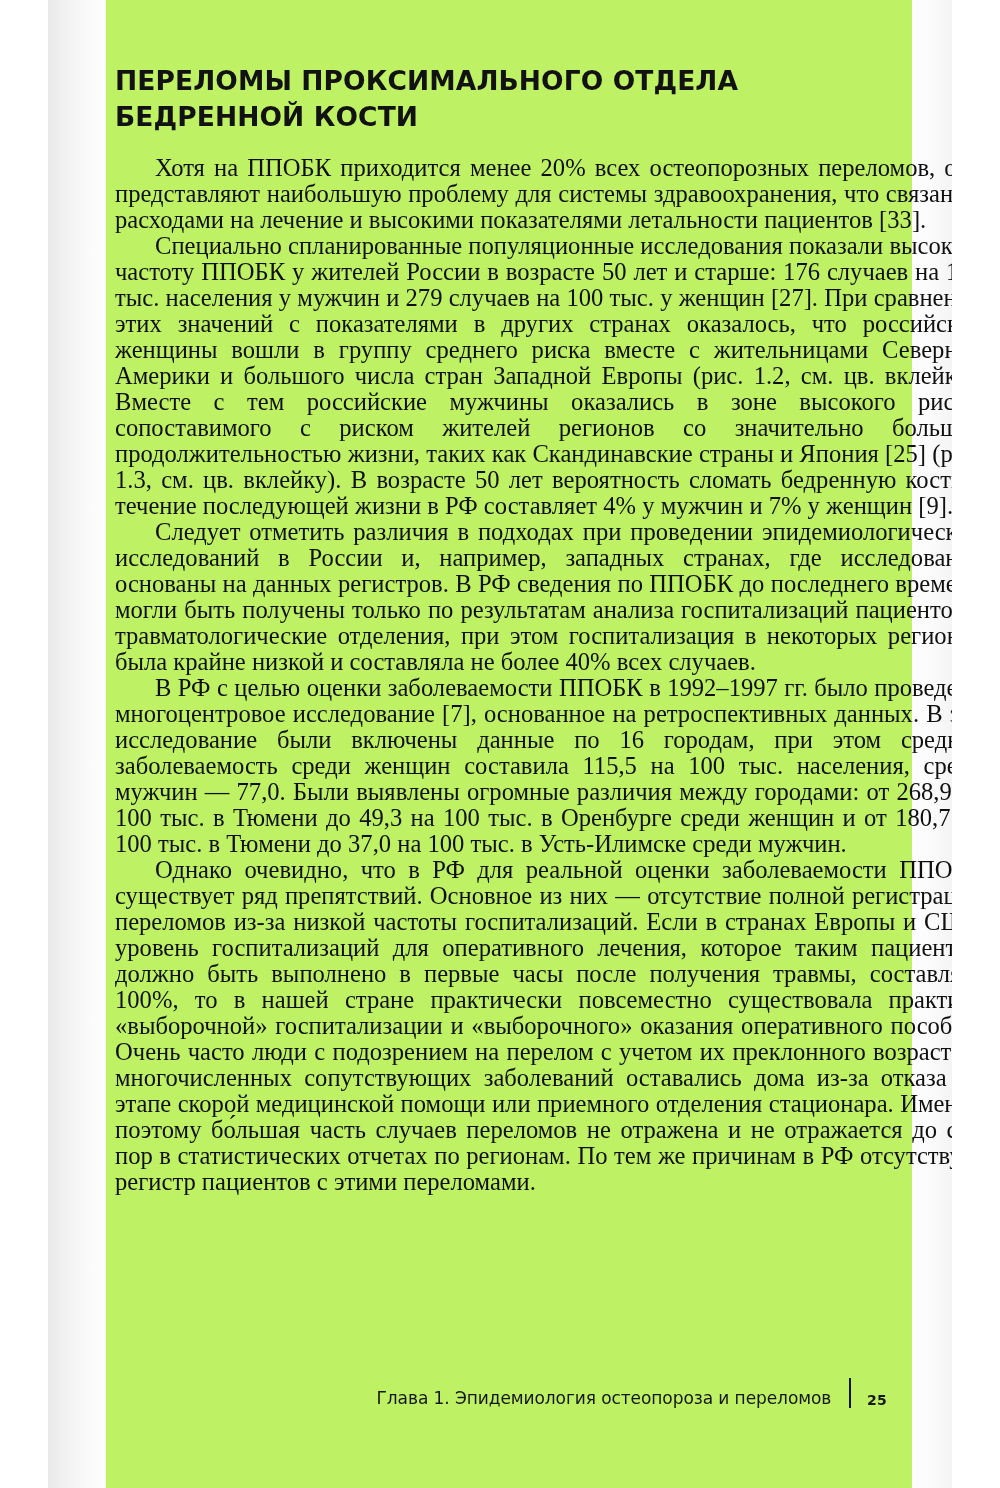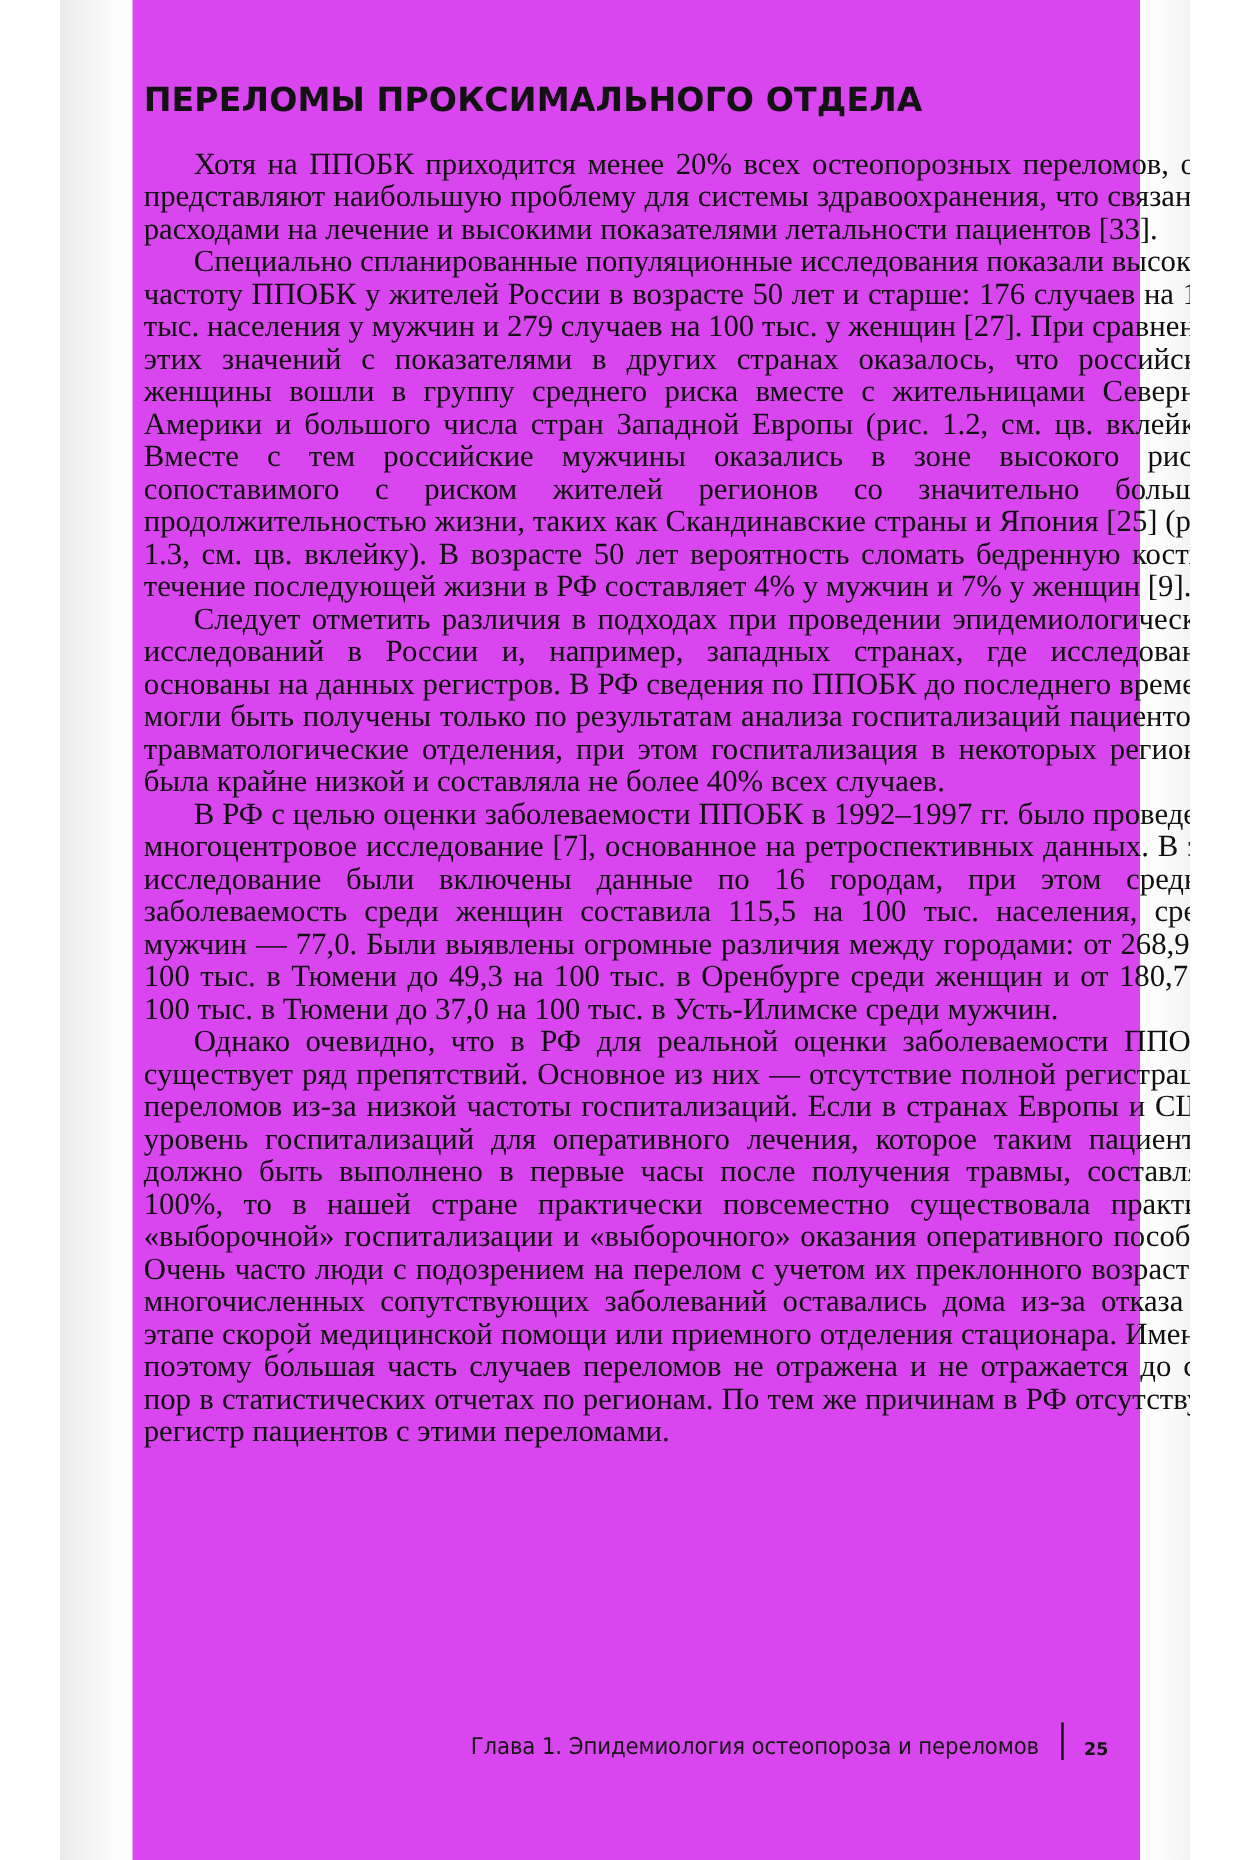--- a/index.html
+++ b/index.html
@@ -6,21 +6,21 @@
   html, body {
     margin: 0;
     padding: 0;
     background: #ffffff;
   }
   .page {
     position: relative;
     width: 904px;
     height: 1488px;
     margin: 0 auto;
-    background: #d946ef;
+    background: #bef264;
     overflow: hidden;
     box-sizing: border-box;
   }
   
   .gutter-shadow {
     position: absolute;
     top: 0;
     left: 0;
     width: 58px;
     height: 100%;
@@ -107,20 +107,21 @@
 
 <div class="page">
 
   <div class="gutter-shadow"></div>
   <div class="gutter-shadow-right"></div>
 
   <div class="content">
 
     <h1 class="chapter-title">
       <span class="line">ПЕРЕЛОМЫ ПРОКСИМАЛЬНОГО ОТДЕЛА</span>
+      <span class="line">БЕДРЕННОЙ КОСТИ</span>
     </h1>
 
     <p class="body-text first">Хотя на ППОБК приходится менее 20% всех остеопорозных переломов, они представляют наибольшую проблему для системы здравоохранения, что связано с расходами на лечение и высокими показателями летальности пациентов [33].</p>
     <p class="body-text">Специально спланированные популяционные исследования показали высокую частоту ППОБК у жителей России в возрасте 50 лет и старше: 176 случаев на 100 тыс. населения у мужчин и 279 случаев на 100 тыс. у женщин [27]. При сравнении этих значений с показателями в других странах оказалось, что российские женщины вошли в группу среднего риска вместе с жительницами Северной Америки и большого числа стран Западной Европы (рис. 1.2, см. цв. вклейку). Вместе с тем российские мужчины оказались в зоне высокого риска, сопоставимого с риском жителей регионов со значительно большей продолжительностью жизни, таких как Скандинавские страны и Япония [25] (рис. 1.3, см. цв. вклейку). В возрасте 50 лет вероятность сломать бедренную кость в течение последующей жизни в РФ составляет 4% у мужчин и 7% у женщин [9].</p>
     <p class="body-text">Следует отметить различия в подходах при проведении эпидемиологических исследований в России и, например, западных странах, где исследования основаны на данных регистров. В РФ сведения по ППОБК до последнего времени могли быть получены только по результатам анализа госпитализаций пациентов в травматологические отделения, при этом госпитализация в некоторых регионах была крайне низкой и составляла не более 40% всех случаев.</p>
     <p class="body-text">В РФ с целью оценки заболеваемости ППОБК в 1992–1997 гг. было проведено многоцентровое исследование [7], основанное на ретроспективных данных. В это исследование были включены данные по 16 городам, при этом средняя заболеваемость среди женщин составила 115,5 на 100 тыс. населения, среди мужчин — 77,0. Были выявлены огромные различия между городами: от 268,9 на 100 тыс. в Тюмени до 49,3 на 100 тыс. в Оренбурге среди женщин и от 180,7 на 100 тыс. в Тюмени до 37,0 на 100 тыс. в Усть-Илимске среди мужчин.</p>
     <p class="body-text">Однако очевидно, что в РФ для реальной оценки заболеваемости ППОБК существует ряд препятствий. Основное из них — отсутствие полной регистрации переломов из-за низкой частоты госпитализаций. Если в странах Европы и США уровень госпитализаций для оперативного лечения, которое таким пациентам должно быть выполнено в первые часы после получения травмы, составляет 100%, то в нашей стране практически повсеместно существовала практика «выборочной» госпитализации и «выборочного» оказания оперативного пособия. Очень часто люди с подозрением на перелом с учетом их преклонного возраста и многочисленных сопутствующих заболеваний оставались дома из-за отказа на этапе скорой медицинской помощи или приемного отделения стационара. Именно поэтому бо́льшая часть случаев переломов не отражена и не отражается до сих пор в статистических отчетах по регионам. По тем же причинам в РФ отсутствует регистр пациентов с этими переломами.</p>
 
   </div>
 

